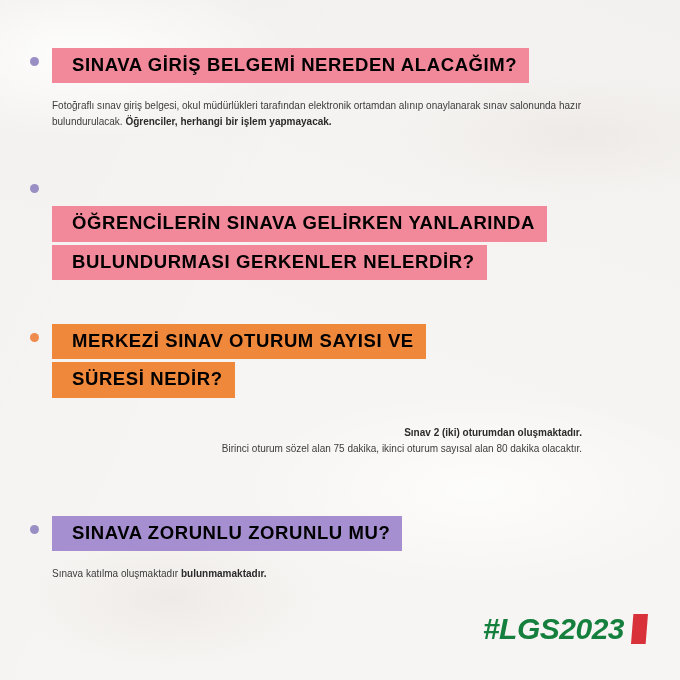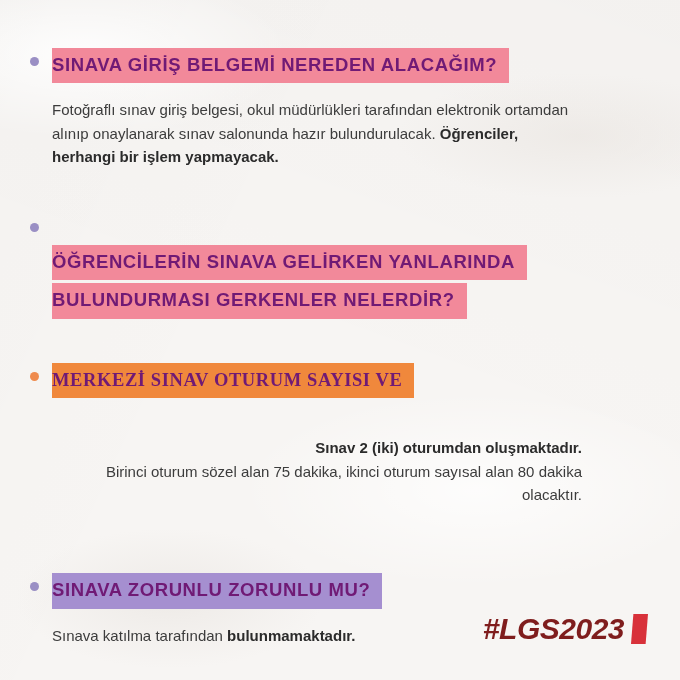--- a/index.html
+++ b/index.html
@@ -41,35 +41,35 @@
     left: 0;
     width: 9px;
     height: 9px;
     border-radius: 50%;
   }
   .heading-lines {
     margin-left: 22px;
   }
   .hl {
     display: inline-block;
-    color: #701a75;
+    color: #000000;
     font-weight: 700;
     font-size: 18.5px;
     letter-spacing: 0.6px;
     line-height: 1.1;
-    padding: 7px 12px 8px 0;
+    padding: 7px 12px 8px 20px;
     margin-bottom: 3px;
   }
   .hl.second {
     margin-bottom: 0;
   }
   .body-text {
     margin-left: 22px;
     margin-top: 12px;
-    font-size: 15px;
+    font-size: 10px;
     line-height: 1.55;
     color: #3c3c3c;
     max-width: 530px;
   }
   .body-text b {
     font-weight: 700;
     color: #2b2b2b;
   }
   .gap-1 { height: 46px; }
   .gap-2 { height: 44px; }
@@ -82,21 +82,21 @@
     display: flex;
     align-items: center;
     z-index: 3;
   }
   .footer-text {
     font-family: "Liberation Sans", sans-serif;
     font-weight: 700;
     font-style: italic;
     font-size: 30px;
     letter-spacing: -0.5px;
-    color: #7f1d1d;
+    color: #15803d;
   }
   .footer-mark {
     width: 17px;
     height: 30px;
     margin-left: 7px;
     background: #d8313a;
     clip-path: polygon(14% 0, 100% 0, 86% 100%, 0 100%);
   }
 </style>
 </head>
@@ -126,37 +126,38 @@
       <span class="hl" style="background:#f2899a;margin-top:31px;">ÖĞRENCİLERİN SINAVA GELİRKEN YANLARINDA</span><br>
       <span class="hl second" style="background:#f2899a;">BULUNDURMASI GERKENLER NELERDİR?</span>
     </div>
   </div>
 
   <div class="gap-2"></div>
 
   <div class="qa-block">
     <span class="bullet" style="top:9px;background:#ef8b4e;"></span>
     <div class="heading-lines">
-      <span class="hl" style="background:#f0883c;font-family:Liberation Serif, serif;">MERKEZİ SINAV OTURUM SAYISI VE</span><br>
+      <span class="hl" style="background:#f0883c;">MERKEZİ SINAV OTURUM SAYISI VE</span><br>
+      <span class="hl second" style="background:#f0883c;">SÜRESİ NEDİR?</span>
     </div>
     <div class="body-text" style="white-space:pre-wrap;text-align:right;">
       <b>Sınav 2 (iki) oturumdan oluşmaktadır.</b><span>
 Birinci oturum sözel alan 75 dakika, ikinci oturum sayısal alan 80 dakika olacaktır.</span>
     </div>
   </div>
 
   <div class="gap-3"></div>
 
   <div class="qa-block">
     <span class="bullet" style="top:9px;background:#9a8fc4;"></span>
     <div class="heading-lines">
       <span class="hl" style="background:#a58fd0;">SINAVA ZORUNLU ZORUNLU MU?</span>
     </div>
     <div class="body-text">
-      <span>Sınava katılma tarafından </span><b>bulunmamaktadır.</b>
+      <span>Sınava katılma oluşmaktadır </span><b>bulunmamaktadır.</b>
     </div>
   </div>
 
 </div>
 
 <div class="footer">
   <span class="footer-text">#LGS2023</span>
   <span class="footer-mark"></span>
 </div>
 

